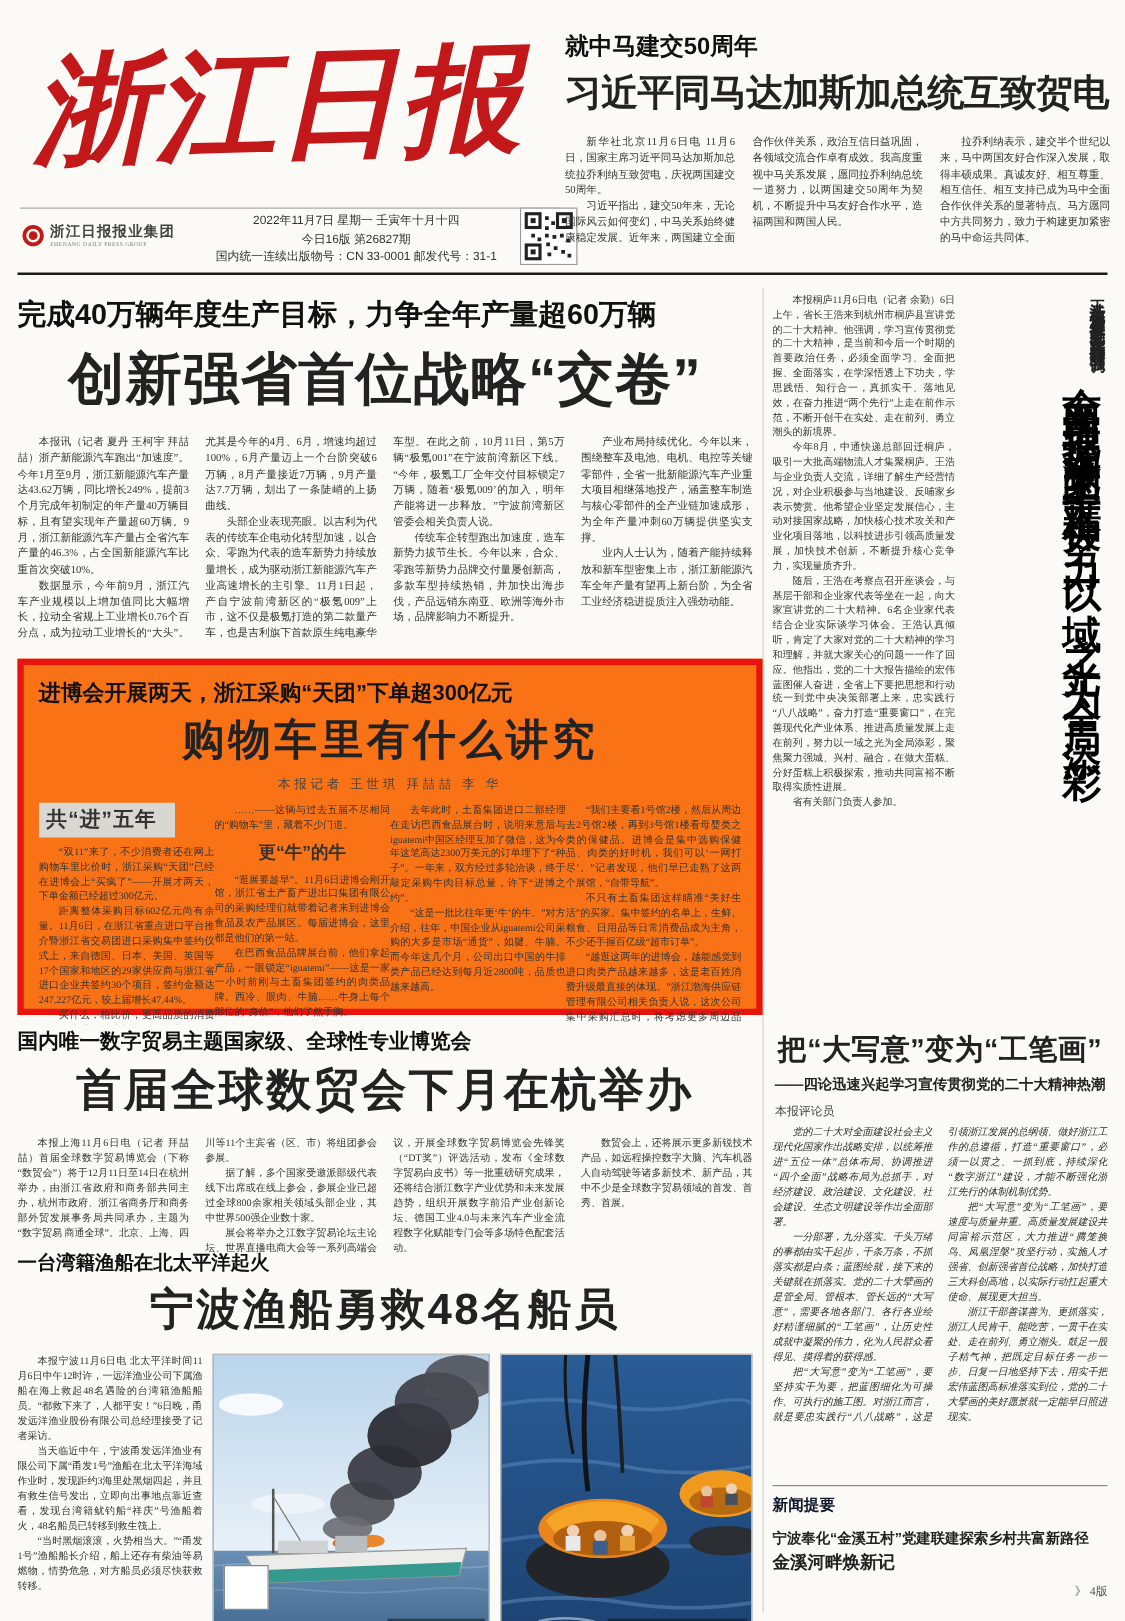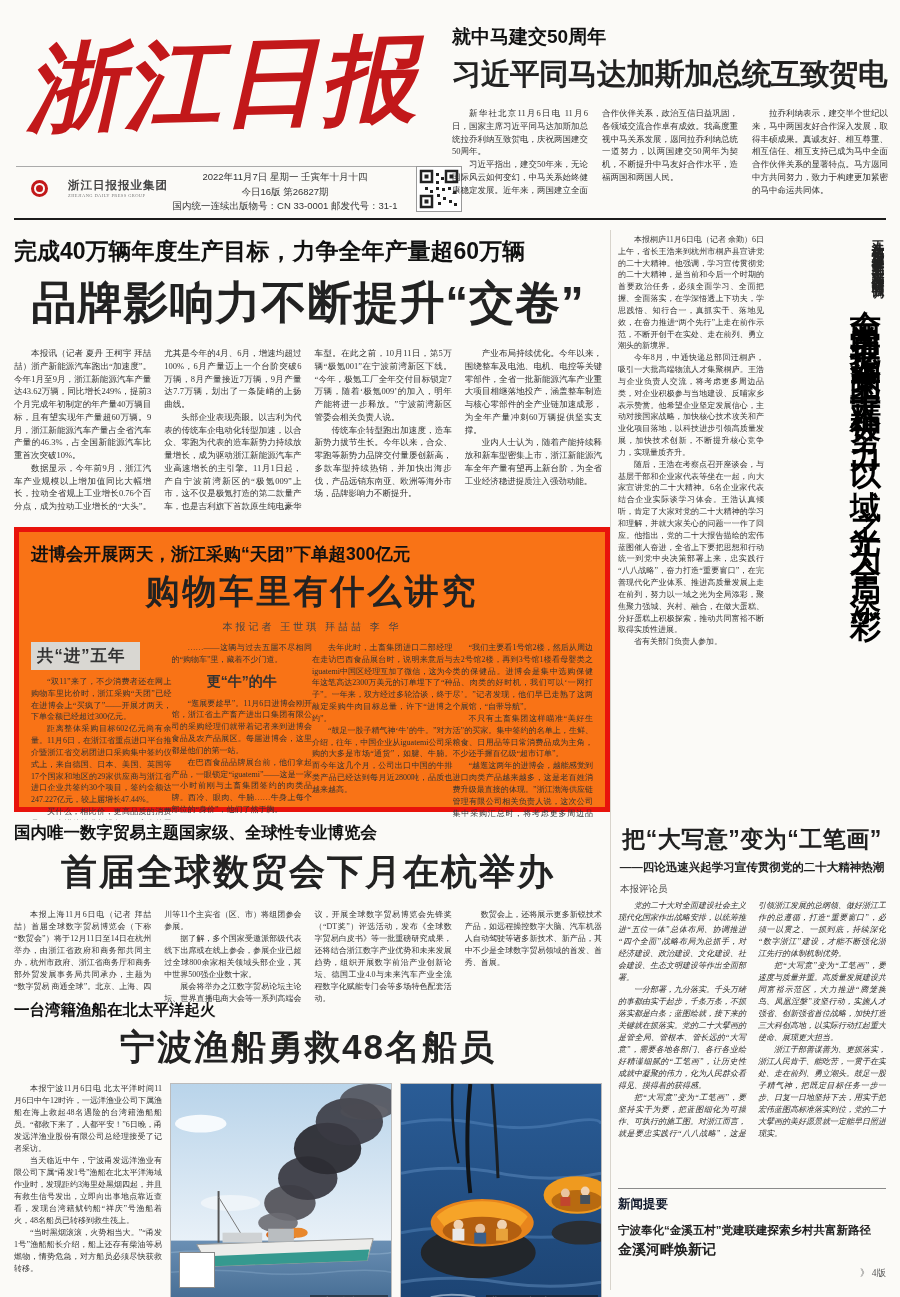--- a/index.html
+++ b/index.html
@@ -3,21 +3,21 @@
 <meta charset="utf-8">
 <style>
   html,body{margin:0;padding:0;background:#e9e7e2;}
   .page{position:relative;width:900px;height:1297px;margin:0 auto;background:#fbfaf7;
         font-family:"Liberation Serif", serif;color:#222;overflow:hidden;}
   
   .masthead-title{position:absolute;left:26px;top:8px;width:430px;height:150px;
     font-family:"DejaVu Serif", serif;font-style:italic;font-weight:900;
     font-size:96px;line-height:150px;color:#c2181a;letter-spacing:2px;transform:rotate(-1.5deg);white-space:nowrap;}
   .mast-rule{position:absolute;left:16px;top:166px;width:432px;height:1px;background:#aaa;}
-  .group{position:absolute;left:18px;top:178px;width:150px;display:flex;align-items:center;gap:20px;justify-content:flex-end;}
+  .group{position:absolute;left:18px;top:178px;width:150px;display:flex;align-items:center;gap:5px;}
   .group-mark{width:17px;height:17px;border-radius:50%;border:3px solid #c2181a;box-sizing:border-box;position:relative;}
   .group-mark:after{content:"";position:absolute;left:2px;top:2px;width:7px;height:7px;border-radius:50%;background:#c2181a;}
   .group-txt{display:flex;flex-direction:column;}
   .group-cn{font-family:"Liberation Sans", sans-serif;font-weight:bold;font-size:11.5px;color:#444;letter-spacing:1px;white-space:nowrap;}
   .group-en{font-size:4.5px;color:#777;letter-spacing:.4px;white-space:nowrap;}
   .dateblock{position:absolute;left:150px;top:170px;width:270px;text-align:center;
     font-size:9.5px;line-height:1.55;color:#333;font-family:"Liberation Sans", sans-serif;}
   .qr{position:absolute;background:#fff;border:1px solid #999;}
   .qr svg{display:block;}
   
@@ -143,21 +143,21 @@
         <p>习近平指出，建交50年来，无论国际风云如何变幻，中马关系始终健康稳定发展。近年来，两国建立全面合作伙伴关系，政治互信日益巩固，各领域交流合作卓有成效。我高度重视中马关系发展，愿同拉乔利纳总统一道努力，以两国建交50周年为契机，不断提升中马友好合作水平，造福两国和两国人民。</p>
         <p>拉乔利纳表示，建交半个世纪以来，马中两国友好合作深入发展，取得丰硕成果。真诚友好、相互尊重、相互信任、相互支持已成为马中全面合作伙伴关系的显著特点。马方愿同中方共同努力，致力于构建更加紧密的马中命运共同体。</p>
       </div>
   </div>
 
   <div class="page-rule"></div>
   <div class="v-divider"></div>
 
   <div class="evstory">
     <div class="kicker">完成40万辆年度生产目标，力争全年产量超60万辆</div>
-    <div class="headline">品牌影响力不断提升“交卷”</div>
+    <div class="headline">创新强省首位战略“交卷”</div>
     <div class="colbody">
         <p>本报讯（记者 夏丹 王柯宇 拜喆喆）浙产新能源汽车跑出“加速度”。今年1月至9月，浙江新能源汽车产量达43.62万辆，同比增长249%，提前3个月完成年初制定的年产量40万辆目标，且有望实现年产量超60万辆。9月，浙江新能源汽车产量占全省汽车产量的46.3%，占全国新能源汽车比重首次突破10%。</p>
         <p>数据显示，今年前9月，浙江汽车产业规模以上增加值同比大幅增长，拉动全省规上工业增长0.76个百分点，成为拉动工业增长的“大头”。尤其是今年的4月、6月，增速均超过100%，6月产量迈上一个台阶突破6万辆，8月产量接近7万辆，9月产量达7.7万辆，划出了一条陡峭的上扬曲线。</p>
         <p>头部企业表现亮眼。以吉利为代表的传统车企电动化转型加速，以合众、零跑为代表的造车新势力持续放量增长，成为驱动浙江新能源汽车产业高速增长的主引擎。11月1日起，产自宁波前湾新区的“极氪009”上市，这不仅是极氪打造的第二款量产车，也是吉利旗下首款原生纯电豪华车型。在此之前，10月11日，第5万辆“极氪001”在宁波前湾新区下线。“今年，极氪工厂全年交付目标锁定7万辆，随着‘极氪009’的加入，明年产能将进一步释放。”宁波前湾新区管委会相关负责人说。</p>
         <p>传统车企转型跑出加速度，造车新势力拔节生长。今年以来，合众、零跑等新势力品牌交付量屡创新高，多款车型持续热销，并加快出海步伐，产品远销东南亚、欧洲等海外市场，品牌影响力不断提升。</p>
         <p>产业布局持续优化。今年以来，围绕整车及电池、电机、电控等关键零部件，全省一批新能源汽车产业重大项目相继落地投产，涵盖整车制造与核心零部件的全产业链加速成形，为全年产量冲刺60万辆提供坚实支撑。</p>
         <p>业内人士认为，随着产能持续释放和新车型密集上市，浙江新能源汽车全年产量有望再上新台阶，为全省工业经济稳进提质注入强劲动能。</p>
       </div>
   </div>
 
@@ -180,38 +180,38 @@
           </div>
         <div class="rb-sub2">更“牛”的牛</div>
         <div>
             <p>“逛展要趁早”。11月6日进博会刚开馆，浙江省土产畜产进出口集团有限公司的采购经理们就带着记者来到进博会食品及农产品展区。每届进博会，这里都是他们的第一站。</p>
             <p>在巴西食品品牌展台前，他们拿起产品，一眼锁定“iguatemi”——这是一家一小时前刚与土畜集团签约的肉类品牌。西冷、眼肉、牛腩……牛身上每个部位的“身价”，他们了然于胸。</p>
           </div>
       </div>
       <div class="rb-col">
         <div>
             <p>去年此时，土畜集团进口二部经理在走访巴西食品展台时，说明来意后与iguatemi中国区经理互加了微信，这为今年这笔高达2300万美元的订单埋下了“种子”。一年来，双方经过多轮洽谈，终于敲定采购牛肉目标总量，许下“进博之约”。</p>
-            <p>“鼓足一股子精气神‘牛’的牛。”对方介绍，往年，中国企业从iguatemi公司采购的大多是市场“通货”，如腱、牛腩。而今年这几个月，公司出口中国的牛排类产品已经达到每月近2800吨，品质也越来越高。</p>
+            <p>“这是一批比往年更‘牛’的牛。”对方介绍，往年，中国企业从iguatemi公司采购的大多是市场“通货”，如腱、牛腩。而今年这几个月，公司出口中国的牛排类产品已经达到每月近2800吨，品质也越来越高。</p>
           </div>
       </div>
       <div class="rb-col">
         <div>
             <p>“我们主要看1号馆2楼，然后从周边去2号馆2楼，再到3号馆1楼看母婴类之类的保健品。进博会是集中选购保健品、肉类的好时机，我们可以‘一网打尽’。”记者发现，他们早已走熟了这两个展馆，“自带导航”。</p>
             <p>不只有土畜集团这样瞄准“美好生活”的买家。集中签约的名单上，生鲜、粮食、日用品等日常消费品成为主角，不少还手握百亿级“超市订单”。</p>
             <p>“越逛这两年的进博会，越能感觉到进口肉类产品越来越多，这是老百姓消费升级最直接的体现。”浙江渤海供应链管理有限公司相关负责人说，这次公司集中采购汇总时，将考虑更多周边品类。</p>
           </div>
 
       </div>
     </div>
   </div>
 
   <div class="gov">
     <div class="gov-body">
         <p>本报桐庐11月6日电（记者 余勤）6日上午，省长王浩来到杭州市桐庐县宣讲党的二十大精神。他强调，学习宣传贯彻党的二十大精神，是当前和今后一个时期的首要政治任务，必须全面学习、全面把握、全面落实，在学深悟透上下功夫，学思践悟、知行合一，真抓实干、落地见效，在奋力推进“两个先行”上走在前作示范，不断开创干在实处、走在前列、勇立潮头的新境界。</p>
-        <p>今年8月，中通快递总部回迁桐庐，吸引一大批高端物流人才集聚桐庐。王浩与企业负责人交流，将考虑更多周边品类，对企业积极参与当地建设、反哺家乡表示赞赏。他希望企业坚定发展信心，主动对接国家战略，加快核心技术攻关和产业化项目落地，以科技进步引领高质量发展，加快技术创新，不断提升核心竞争力，实现量质齐升。</p>
+        <p>今年8月，中通快递总部回迁桐庐，吸引一大批高端物流人才集聚桐庐。王浩与企业负责人交流，详细了解生产经营情况，对企业积极参与当地建设、反哺家乡表示赞赏。他希望企业坚定发展信心，主动对接国家战略，加快核心技术攻关和产业化项目落地，以科技进步引领高质量发展，加快技术创新，不断提升核心竞争力，实现量质齐升。</p>
         <p>随后，王浩在考察点召开座谈会，与基层干部和企业家代表等坐在一起，向大家宣讲党的二十大精神。6名企业家代表结合企业实际谈学习体会。王浩认真倾听，肯定了大家对党的二十大精神的学习和理解，并就大家关心的问题一一作了回应。他指出，党的二十大报告描绘的宏伟蓝图催人奋进，全省上下要把思想和行动统一到党中央决策部署上来，忠实践行“八八战略”，奋力打造“重要窗口”，在完善现代化产业体系、推进高质量发展上走在前列，努力以一域之光为全局添彩，聚焦聚力强城、兴村、融合，在做大蛋糕、分好蛋糕上积极探索，推动共同富裕不断取得实质性进展。</p>
         <p>省有关部门负责人参加。</p>
       </div>
     <div class="gov-heads">
       <div class="gov-kicker">王浩赴杭州市桐庐县宣讲党的二十大精神并调研时强调</div>
       <div class="gov-h1">全面学习把握落实党的二十大精神</div>
       <div class="gov-h2">努力以一域之光为全局添彩</div>
     </div>
   </div>
 

